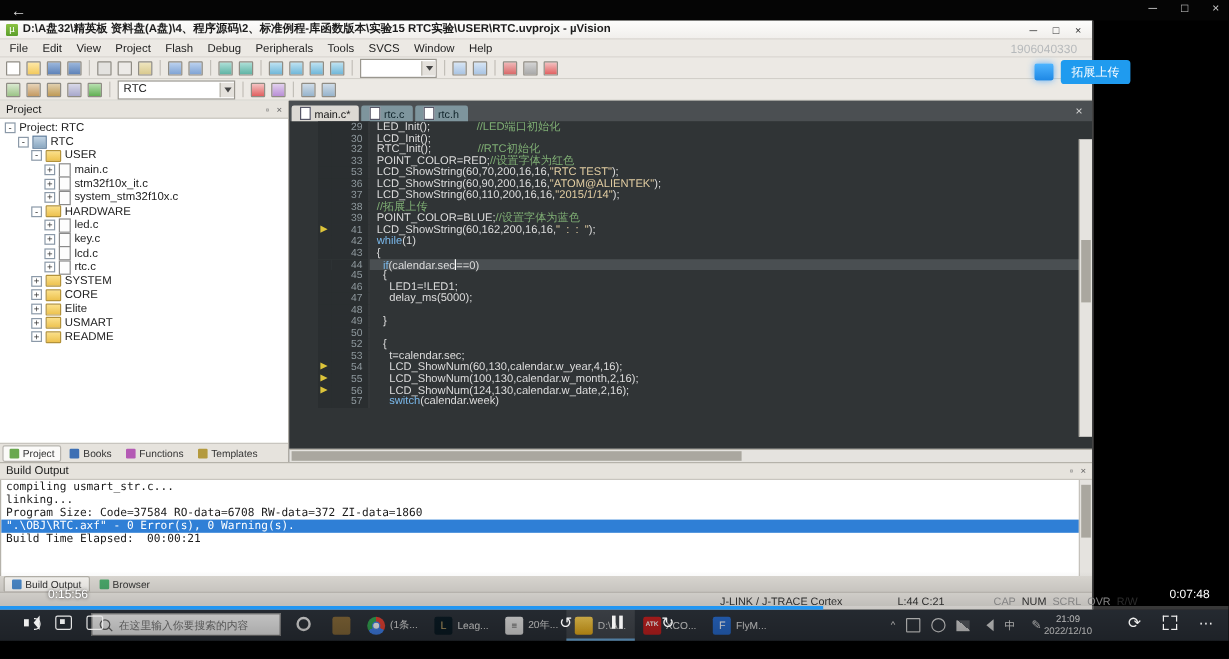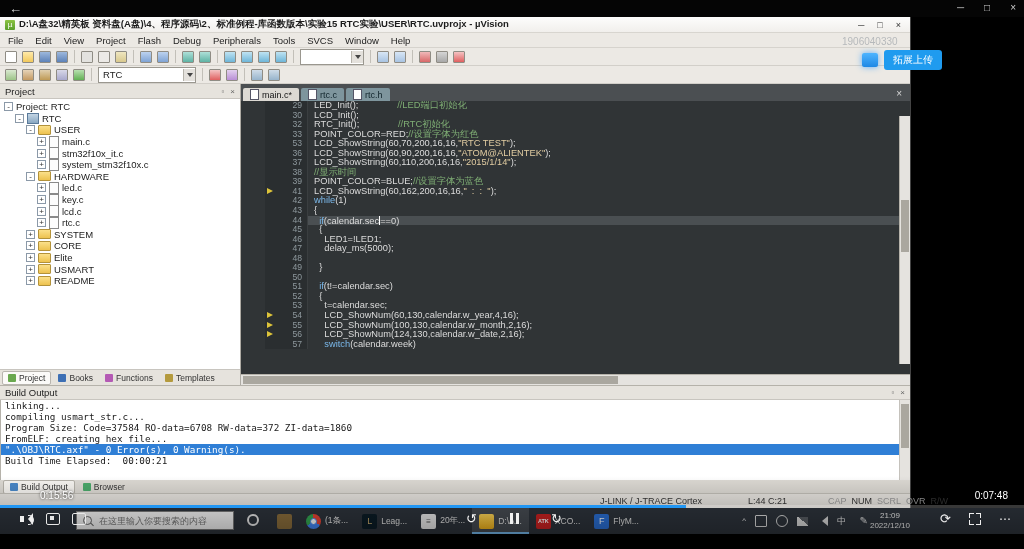--- a/index.html
+++ b/index.html
@@ -472,21 +472,21 @@
                 <span class="ctext"><span>LCD_ShowString(60,90,200,16,16,</span><span class="str">"ATOM@ALIENTEK"</span><span>);</span></span>
               </div>
               <div class="row">
                 <span class="mk"></span>
                 <span class="ln">37</span>
                 <span class="ctext"><span>LCD_ShowString(60,110,200,16,16,</span><span class="str">"2015/1/14"</span><span>);</span></span>
               </div>
               <div class="row">
                 <span class="mk"></span>
                 <span class="ln">38</span>
-                <span class="ctext"><span class="cm">//显示时间</span></span>
+                <span class="ctext"><span class="cm">//拓展上传</span></span>
               </div>
               <div class="row">
                 <span class="mk"></span>
                 <span class="ln">39</span>
                 <span class="ctext"><span>POINT_COLOR=BLUE;</span><span class="cm">//设置字体为蓝色</span></span>
               </div>
               <div class="row">
                 <span class="mk on"></span>
                 <span class="ln">41</span>
                 <span class="ctext"><span>LCD_ShowString(60,162,200,16,16,</span><span class="str">"  :  :  "</span><span>);</span></span>
@@ -528,25 +528,20 @@
               </div>
               <div class="row">
                 <span class="mk"></span>
                 <span class="ln">49</span>
                 <span class="ctext"><span>  }</span></span>
               </div>
               <div class="row">
                 <span class="mk"></span>
                 <span class="ln">50</span>
                 <span class="ctext"></span>
-              </div>
-              <div class="row">
-                <span class="mk"></span>
-                <span class="ln">51</span>
-                <span class="ctext"><span>  </span><span class="kw">if</span><span>(t!=calendar.sec)</span></span>
               </div>
               <div class="row">
                 <span class="mk"></span>
                 <span class="ln">52</span>
                 <span class="ctext"><span>  {</span></span>
               </div>
               <div class="row">
                 <span class="mk"></span>
                 <span class="ln">53</span>
                 <span class="ctext"><span>    t=calendar.sec;</span></span>
@@ -586,24 +581,23 @@
       <span>Build Output</span>
       <span class="hbtns">
         <span>▫</span>
         <span>×</span>
       </span>
     </div>
     <div class="bout" id="bout">
       <div class="bscroll">
           <div class="bthumb"></div>
         </div>
-    <div class="bline">linking...</div>
-        <div class="bline">compiling usmart_str.c...</div>
+    <div class="bline">compiling usmart_str.c...</div>
+        <div class="bline">linking...</div>
         <div class="bline">Program Size: Code=37584 RO-data=6708 RW-data=372 ZI-data=1860</div>
-        <div class="bline">FromELF: creating hex file...</div>
         <div class="bline hl">".\OBJ\RTC.axf" - 0 Error(s), 0 Warning(s).</div>
         <div class="bline">Build Time Elapsed:  00:00:21</div>
       </div>
     <div class="btabs" id="btabs">
         <span class="btab active">
           <span class="sq sq-build"></span>
           <span>Build Output</span>
         </span>
         <span class="btab">
           <span class="sq sq-browser"></span>

